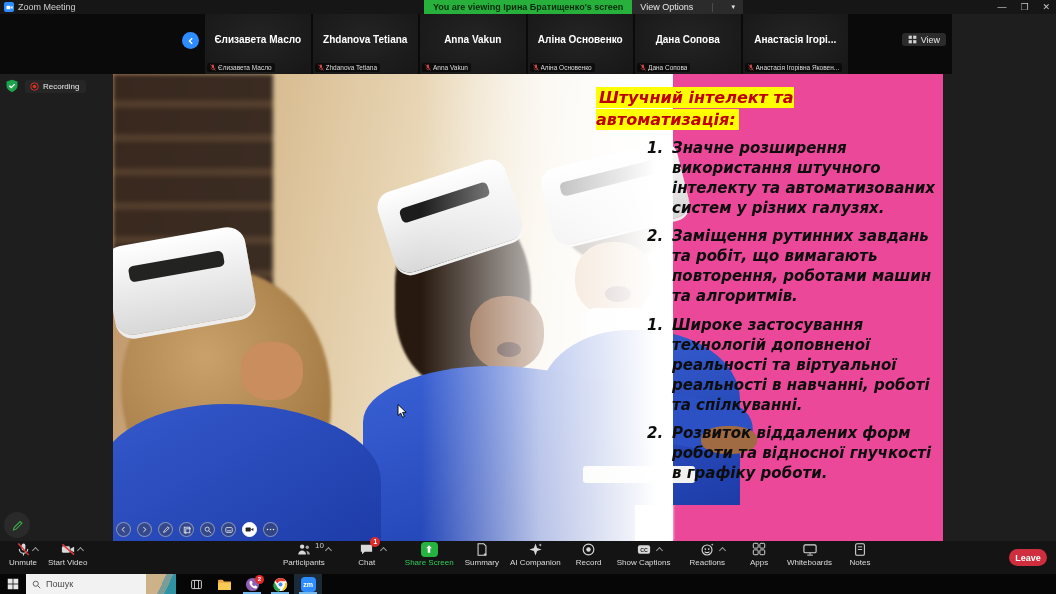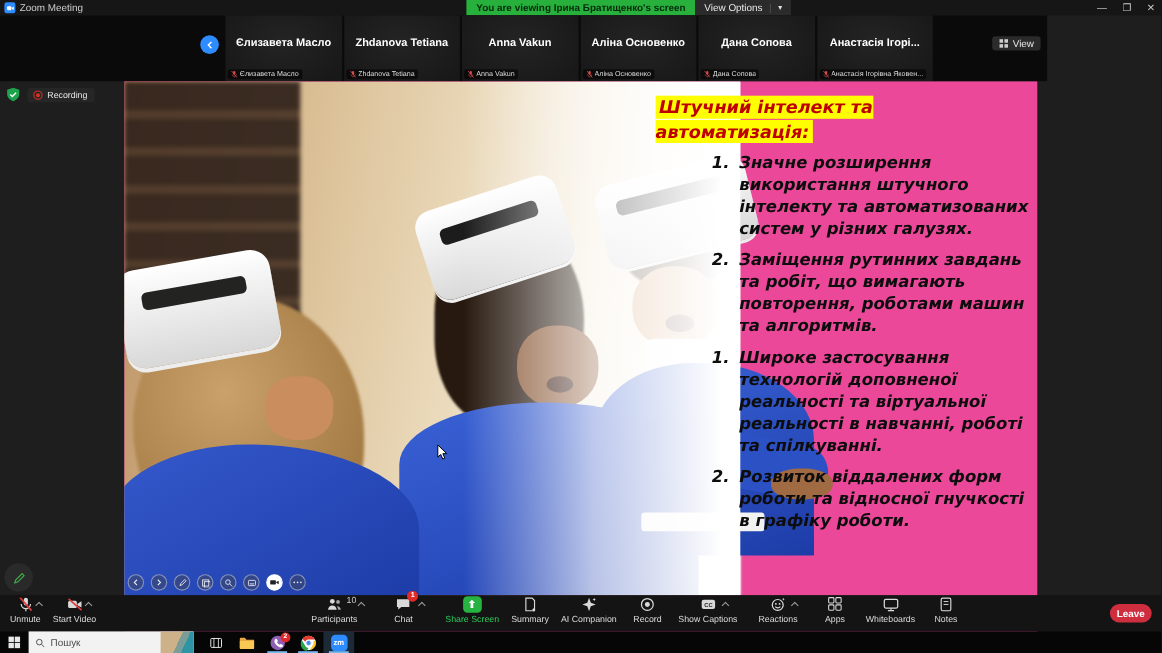--- a/index.html
+++ b/index.html
@@ -11,21 +11,21 @@
   .titlebar { position:absolute; left:0; top:0; width:1056px; height:14px; background:#161616;
               display:flex; align-items:center; }
   .tb-appicon { position:absolute; left:4px; top:2px; width:10px; height:10px; border-radius:2px;
                 background:#2d8cff; display:flex; align-items:center; justify-content:center; }
   .tb-appicon svg { display:block; }
   .tb-title { position:absolute; left:18px; top:2px; font-size:9px; color:#cfcfcf; }
   .tb-banner { position:absolute; left:424px; top:0; height:14px; display:flex; }
   .tb-banner-green { background:#27b03c; color:#05290c; font-size:9px; font-weight:bold;
                      display:flex; align-items:center; padding:0 9px; }
   .tb-viewopts { background:#2b2b2b; color:#e8e8e8; font-size:9px; display:flex; align-items:center;
-                 gap:6px; padding:0 8px; cursor:default; }
+                 gap:18px; padding:0 8px; cursor:default; }
   .tb-viewopts .sep { color:#555; }
   .winctl { position:absolute; right:6px; top:0; height:14px; display:flex; align-items:center; gap:14px;
             color:#c9c9c9; font-size:9px; }
   .winctl span { display:inline-block; line-height:14px; }
 
   
   .strip { position:absolute; left:0; top:14px; width:952px; height:60px; background:#0a0a0a; }
   .collapse-btn { position:absolute; left:182px; top:18px; width:17px; height:17px; border-radius:50%;
                   background:#2d8cff; color:#fff; display:flex; align-items:center; justify-content:center; }
   .tiles { position:absolute; left:205px; top:0; width:643px; height:60px; display:flex; gap:2px; }

